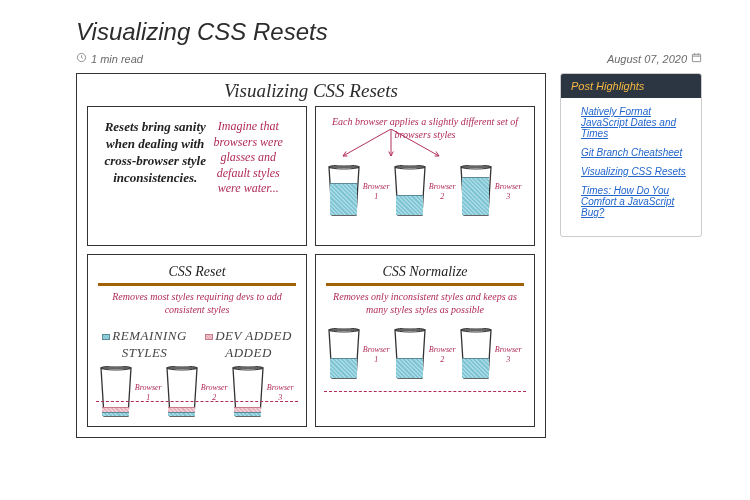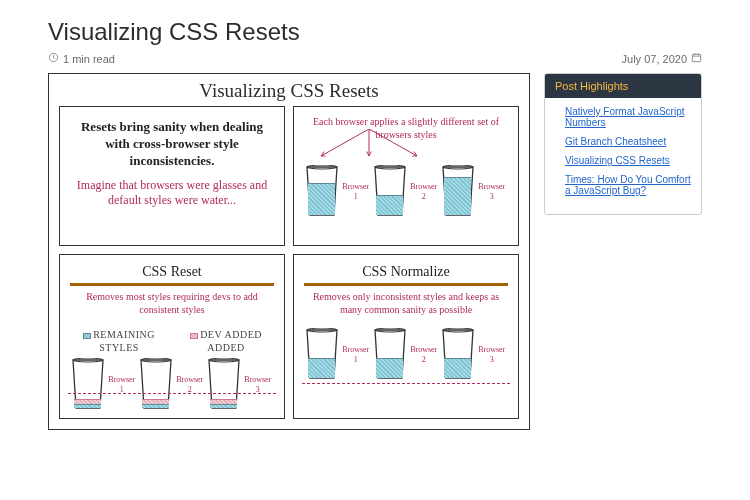--- a/index.html
+++ b/index.html
@@ -1,44 +1,44 @@
 <!DOCTYPE html>
 <html><head>
 <meta charset="utf-8">
 <style>
 * { margin: 0; padding: 0; box-sizing: border-box; }
 body { font-family: -apple-system, BlinkMacSystemFont, "Segoe UI", Arial, sans-serif; background: #fff; color: #2c2c2c; width: 750px; height: 500px; overflow: hidden; }
-.page { padding: 18px 48px 0 48px; }
+.page { padding: 18px 48px 0 76px; font-style: italic; }
 .header h1 { font-size: 24px; font-weight: 500; color: #2c2c2c; margin-bottom: 6px; }
 .meta { display: flex; justify-content: space-between; align-items: flex-end; font-size: 11px; color: #6a6a6a; margin-bottom: 8px; }
 .meta .left, .meta .right { display: flex; align-items: center; gap: 4px; }
 .clock-icon, .cal-icon { display: inline-block; }
 .layout { display: flex; gap: 14px; align-items: flex-start; }
 .illustration { flex: 1; border: 1.5px solid #333; background: #fff; padding: 6px 10px 10px; }
 .illus-title { font-family: "Comic Sans MS", "Segoe Script", cursive; text-align: center; font-size: 19px; font-weight: 400; margin-bottom: 4px; }
 .grid { display: grid; grid-template-columns: 1fr 1fr; gap: 8px; }
 .panel { border: 1.5px solid #333; padding: 8px 10px; font-family: "Comic Sans MS", "Segoe Script", cursive; font-size: 11px; text-align: center; line-height: 1.3; position: relative; min-height: 140px; }
 .panel .lead { color: #222; font-weight: 600; }
-.panel .sub { color: #b02a5a; margin-top: 8px; }
+.panel .sub { color: #b02a5a; margin-top: 0; }
 .panel .heading { font-size: 14px; font-weight: 400; color: #222; border-bottom: 3px solid #a16207; padding-bottom: 2px; margin-bottom: 4px; }
 .panel .desc { color: #b02a5a; font-size: 10px; margin-bottom: 12px; }
-.legend { font-size: 10px; color: #444; display: flex; justify-content: center; gap: 10px; margin-bottom: 2px; letter-spacing: 0.5px; }
+.legend { font-size: 13px; color: #444; display: flex; justify-content: center; gap: 10px; margin-bottom: 2px; letter-spacing: 0.5px; }
 .legend .sw { display: inline-block; width: 8px; height: 6px; vertical-align: middle; margin-right: 2px; }
 .sw-blue { background: repeating-linear-gradient(45deg,#7fc5d4,#7fc5d4 1px,#a8dae5 1px,#a8dae5 2px); border:0.5px solid #5b8a96;}
 .sw-pink { background: repeating-linear-gradient(45deg,#e6aeb8,#e6aeb8 1px,#f1d1d7 1px,#f1d1d7 2px); border:0.5px solid #c77a8a;}
 .glasses { display: flex; justify-content: space-around; align-items: flex-end; margin-top: 4px; }
 .glass-wrap { display: flex; flex-direction: row; align-items: center; }
 .glass { width: 36px; height: 52px; position: relative; }
 .glass svg { width: 100%; height: 100%; }
 .glass .water { position: absolute; left: 4px; right: 4px; bottom: 2px; background: repeating-linear-gradient(45deg,#7fc5d4,#7fc5d4 1.5px,#a8dae5 1.5px,#a8dae5 3px); border-top: 1px solid #5b8a96; }
 .glass .pinkwater { position: absolute; left: 4px; right: 4px; bottom: 2px; background: repeating-linear-gradient(45deg,#e6aeb8,#e6aeb8 1.5px,#f1d1d7 1.5px,#f1d1d7 3px); border-top: 1px solid #c77a8a; }
 .glass-label { font-size: 8px; color: #b02a5a; margin-top: 2px; }
 .dashline { position: absolute; left: 8px; right: 8px; border-top: 1.5px dashed #b02a5a; }
 .arrow-svg { position: absolute; top: 22px; left: 0; right: 0; height: 30px; pointer-events: none; }
-.sidebar { width: 158px; border: 1px solid #ccc; border-radius: 3px; background: #fff; overflow: hidden; }
+.sidebar { width: 142px; border: 1px solid #ccc; border-radius: 3px; background: #fff; overflow: hidden; }
 .sidebar-header { background: #2c3542; color: #f5b942; font-size: 11px; font-weight: 500; padding: 6px 10px; }
 .sidebar ul { list-style: none; padding: 8px 10px 10px 20px; }
 .sidebar li { font-size: 10px; margin-bottom: 8px; }
 .sidebar a { color: #2266cc; text-decoration: underline; cursor: pointer; }
 </style>
 </head>
 <body>
 
 <svg width="0" height="0" style="position:absolute">
     <defs>
@@ -54,35 +54,35 @@
     <h1>Visualizing CSS Resets</h1>
     <div class="meta">
       <div class="left">
         <span class="clock-icon"><svg width="11" height="11" viewBox="0 0 24 24" fill="none" stroke="#888" stroke-width="2">
               <circle cx="12" cy="12" r="9"></circle>
               <path d="M12 7v5l3 2"></path>
             </svg></span>
         <span>1 min read</span>
       </div>
       <div class="right">
-        <span>July 07, 2020</span>
+        <span>August 07, 2020</span>
         <span class="cal-icon"><svg width="11" height="11" viewBox="0 0 24 24" fill="none" stroke="#888" stroke-width="2">
               <rect x="3" y="5" width="18" height="16" rx="1"></rect>
               <path d="M3 9h18M8 3v4M16 3v4"></path>
             </svg></span>
       </div>
     </div>
   </div>
 
   <div class="layout">
     <div class="illustration">
       <div class="illus-title">Visualizing CSS Resets</div>
       <div class="grid">
 
-        <div class="panel" style="display:flex;flex-direction:column;justify-content:flex-start;padding:12px 16px;">
+        <div class="panel" style="display:flex;flex-direction:row;justify-content:center;padding:12px 16px;">
           <div class="lead" style="font-size:13px;">Resets bring sanity when dealing with cross-browser style inconsistencies.</div>
           <div class="sub" style="font-size:12px;">Imagine that browsers were glasses and default styles were water...</div>
         </div>
 
         <div class="panel">
           <div class="desc" style="margin-bottom:0;">Each browser applies a slightly different set of browsers styles</div>
           <svg class="arrow-svg" viewBox="0 0 200 40">
               <path d="M100 0 L36 36 M100 0 L100 36 M100 0 L164 36" stroke="#b02a5a" stroke-width="1.3" fill="none"></path>
               <path d="M36 36 l4 -6 m-4 6 l6 0" stroke="#b02a5a" stroke-width="1.3" fill="none"></path>
               <path d="M100 36 l-3 -6 m3 6 l3 -6" stroke="#b02a5a" stroke-width="1.3" fill="none"></path>
@@ -135,21 +135,21 @@
                     <use href="#glass-outline"></use>
                   </svg></div>
                 <div class="glass-label">Browser 3</div>
               </div>
           </div>
           <div class="dashline" style="bottom:24px;"></div>
         </div>
 
         <div class="panel">
           <div class="heading">CSS Normalize</div>
-          <div class="desc">Removes only inconsistent styles and keeps as many common sanity as possible</div>
+          <div class="desc">Removes only inconsistent styles and keeps as many styles styles as possible</div>
           <div class="glasses">
             <div class="glass-wrap">
                 <div class="glass"><div class="water" style="height:20px;"></div><svg>
                     <use href="#glass-outline"></use>
                   </svg></div>
                 <div class="glass-label">Browser 1</div>
               </div>
             <div class="glass-wrap">
                 <div class="glass"><div class="water" style="height:20px;"></div><svg>
                     <use href="#glass-outline"></use>
@@ -164,20 +164,20 @@
               </div>
           </div>
           <div class="dashline" style="bottom:34px;"></div>
         </div>
       </div>
     </div>
 
     <div class="sidebar">
       <div class="sidebar-header">Post Highlights</div>
       <ul>
-        <li><a>Natively Format JavaScript Numbers</a></li>
+        <li><a>Natively Format JavaScript Dates and Times</a></li>
         <li><a>Git Branch Cheatsheet</a></li>
         <li><a>Visualizing CSS Resets</a></li>
         <li><a>Times: How Do You Comfort a JavaScript Bug?</a></li>
       </ul>
     </div>
   </div>
 </div>
 
 </body></html>

